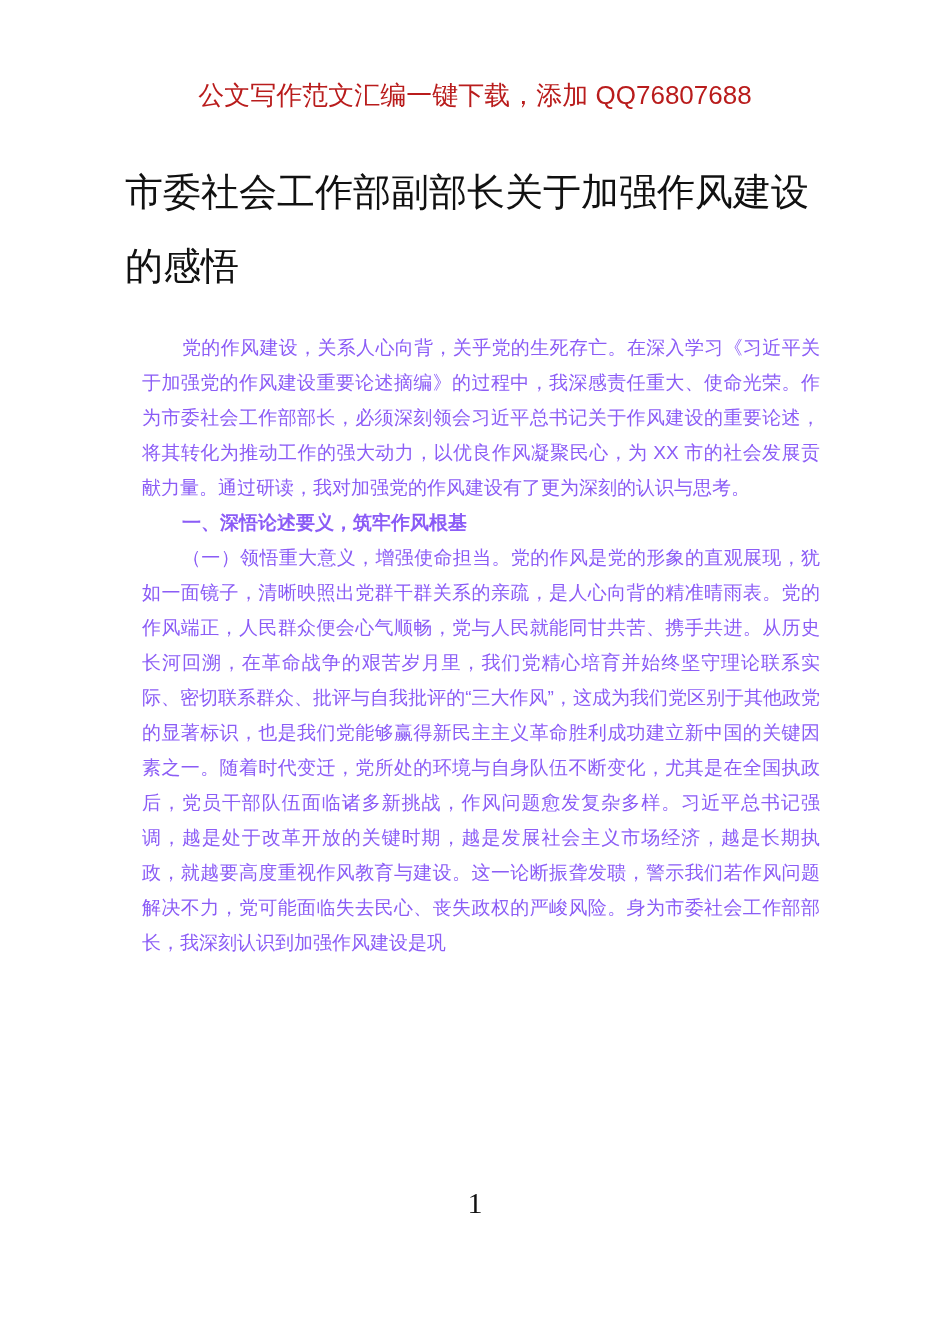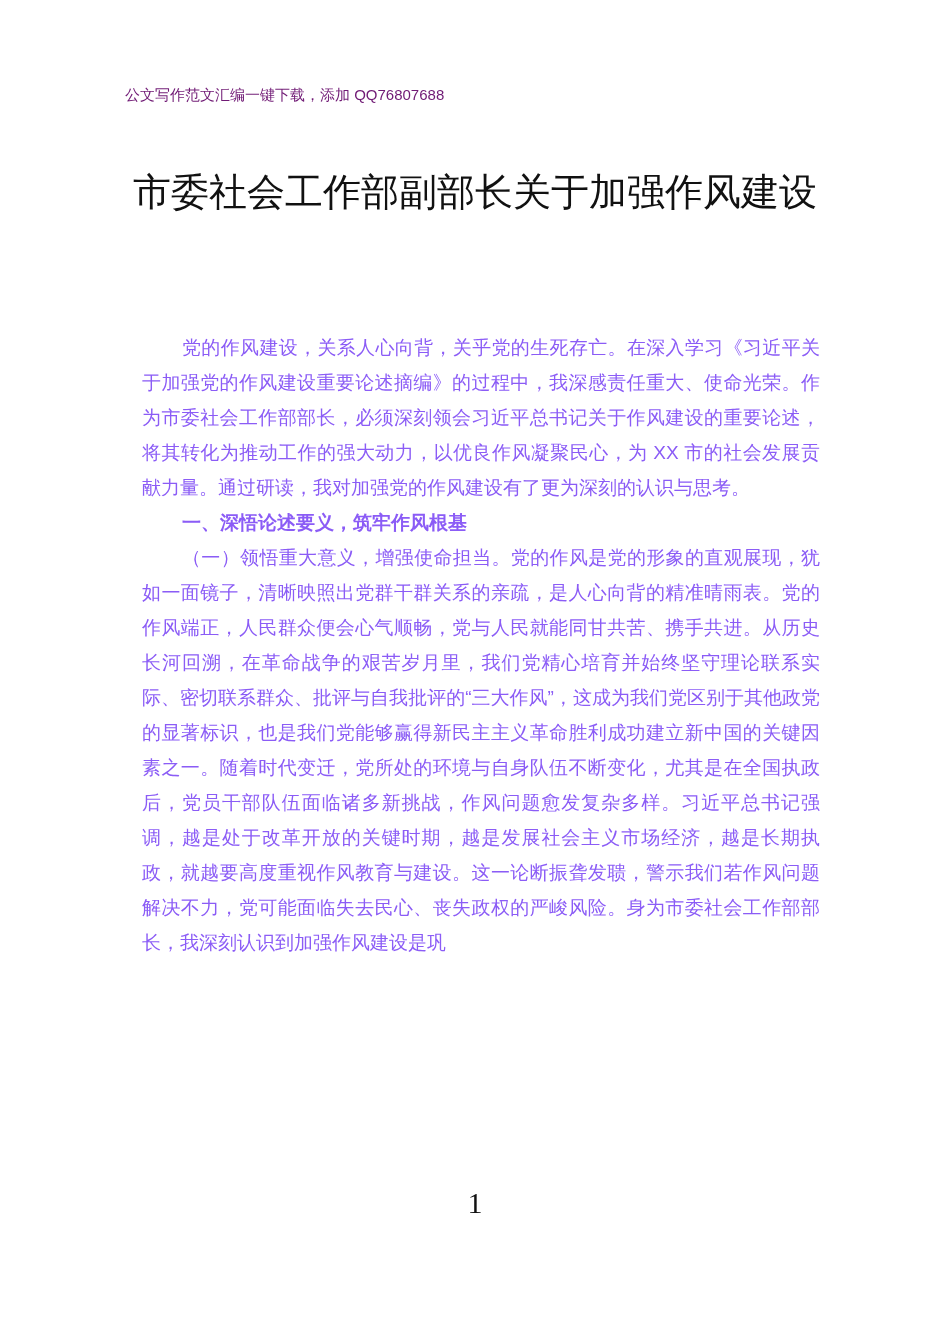--- a/index.html
+++ b/index.html
@@ -14,32 +14,32 @@
     background: #ffffff;
     font-family: "Liberation Sans", sans-serif;
     color: #1b1b1b;
     overflow: hidden;
   }
   .notice {
     position: absolute;
     top: 82px;
     left: 125px;
     width: 700px;
-    text-align: left;
-    font-size: 15px;
+    text-align: center;
+    font-size: 26px;
     line-height: 26px;
-    color: #701a75;
+    color: #b91c1c;
   }
   .title {
     position: absolute;
     top: 155px;
     left: 125px;
     width: 700px;
     margin: 0;
-    text-align: center;
+    text-align: left;
     font-size: 38px;
     font-weight: 400;
     line-height: 74px;
     color: #111111;
   }
   .title-line { display: block; }
   .body-text {
     position: absolute;
     top: 330px;
     left: 142px;
@@ -69,20 +69,21 @@
 </style>
 </head>
 <body>
 
 <div class="page">
 
   <div class="notice">公文写作范文汇编一键下载，添加 QQ76807688</div>
 
   <h1 class="title">
     <span class="title-line">市委社会工作部副部长关于加强作风建设</span>
+    <span class="title-line">的感悟</span>
   </h1>
 
   <div class="body-text">
       <p class="para body">党的作风建设，关系人心向背，关乎党的生死存亡。在深入学习《习近平关于加强党的作风建设重要论述摘编》的过程中，我深感责任重大、使命光荣。作为市委社会工作部部长，必须深刻领会习近平总书记关于作风建设的重要论述，将其转化为推动工作的强大动力，以优良作风凝聚民心，为 XX 市的社会发展贡献力量。通过研读，我对加强党的作风建设有了更为深刻的认识与思考。</p>
       <p class="para heading">一、深悟论述要义，筑牢作风根基</p>
       <p class="para body">（一）领悟重大意义，增强使命担当。党的作风是党的形象的直观展现，犹如一面镜子，清晰映照出党群干群关系的亲疏，是人心向背的精准晴雨表。党的作风端正，人民群众便会心气顺畅，党与人民就能同甘共苦、携手共进。从历史长河回溯，在革命战争的艰苦岁月里，我们党精心培育并始终坚守理论联系实际、密切联系群众、批评与自我批评的“三大作风”，这成为我们党区别于其他政党的显著标识，也是我们党能够赢得新民主主义革命胜利成功建立新中国的关键因素之一。随着时代变迁，党所处的环境与自身队伍不断变化，尤其是在全国执政后，党员干部队伍面临诸多新挑战，作风问题愈发复杂多样。习近平总书记强调，越是处于改革开放的关键时期，越是发展社会主义市场经济，越是长期执政，就越要高度重视作风教育与建设。这一论断振聋发聩，警示我们若作风问题解决不力，党可能面临失去民心、丧失政权的严峻风险。身为市委社会工作部部长，我深刻认识到加强作风建设是巩</p>
     </div>
 
   <div class="page-number">1</div>
 

